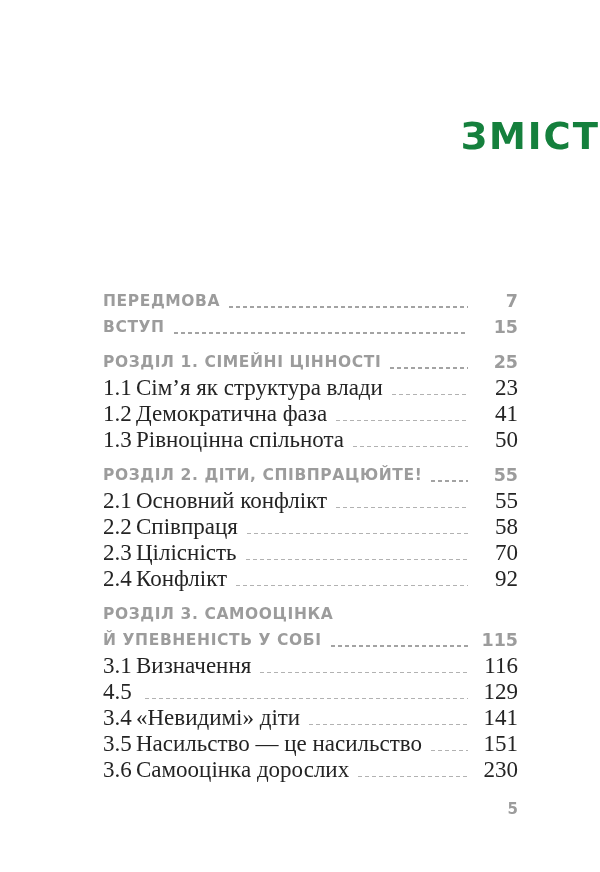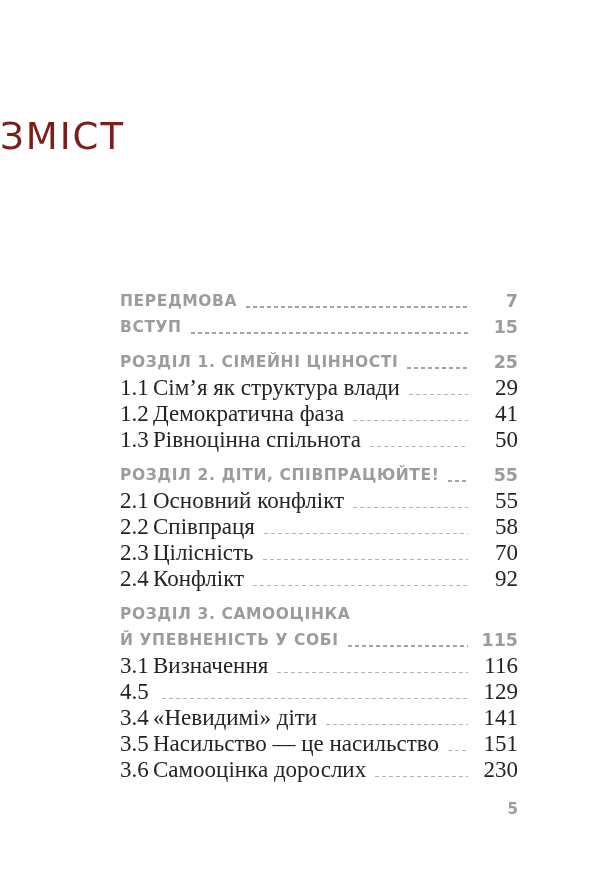--- a/index.html
+++ b/index.html
@@ -11,40 +11,39 @@
     position: relative;
     width: 600px;
     height: 872px;
     background: #ffffff;
     overflow: hidden;
     font-family: "Liberation Serif", serif;
   }
   .title {
     margin: 0;
     margin-top: 118px;
-    text-align: left;
+    text-align: right;
     font-family: "DejaVu Sans", sans-serif;
-    font-weight: 400;
+    font-weight: 700;
     font-size: 37px;
     line-height: 1;
     letter-spacing: 2px;
-    color: #7f1d1d;
+    color: #15803d;
   }
   .toc {
     margin-top: 133px;
     margin-left: 103px;
     width: 415px;
   }
   .row {
     display: flex;
     align-items: flex-start;
     line-height: 26px;
     height: 26px;
     white-space: nowrap;
-    margin-left: 17px;
   }
   .row.gap {
     margin-top: 9px;
   }
   .row .leader {
     flex: 1 1 auto;
     align-self: flex-end;
     height: 2px;
     margin: 0 10px 6px 9px;
     background: repeating-linear-gradient(90deg, #ababab 0 4px, transparent 4px 7px);
@@ -110,21 +109,21 @@
   </div>
       <div class="row section gap">
     <span class="label">РОЗДІЛ 1. СІМЕЙНІ ЦІННОСТІ</span>
     <span class="leader"></span>
     <span class="page">25</span>
   </div>
       <div class="row item">
     <span class="num">1.1</span>
     <span class="label">Сім’я як структура влади</span>
     <span class="leader"></span>
-    <span class="page">29</span>
+    <span class="page">23</span>
   </div>
       <div class="row item">
     <span class="num">1.2</span>
     <span class="label">Демократична фаза</span>
     <span class="leader"></span>
     <span class="page">41</span>
   </div>
       <div class="row item">
     <span class="num">1.3</span>
     <span class="label">Рівноцінна спільнота</span>

